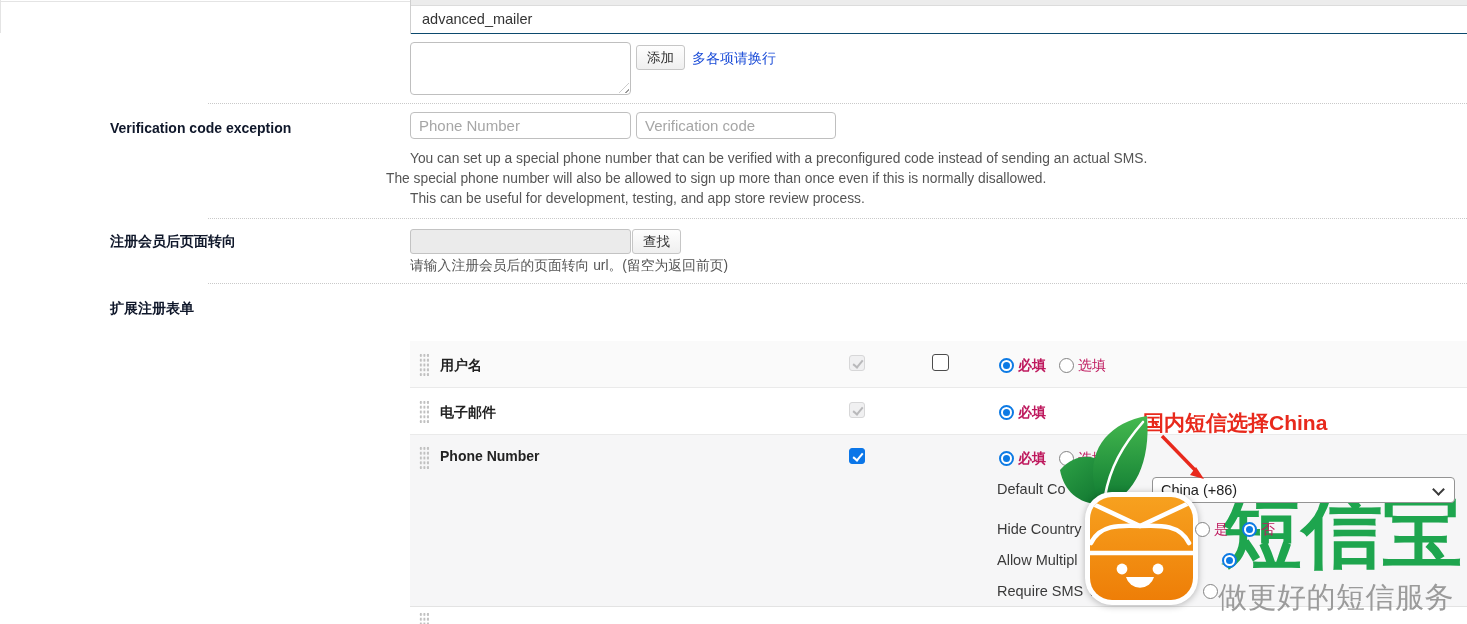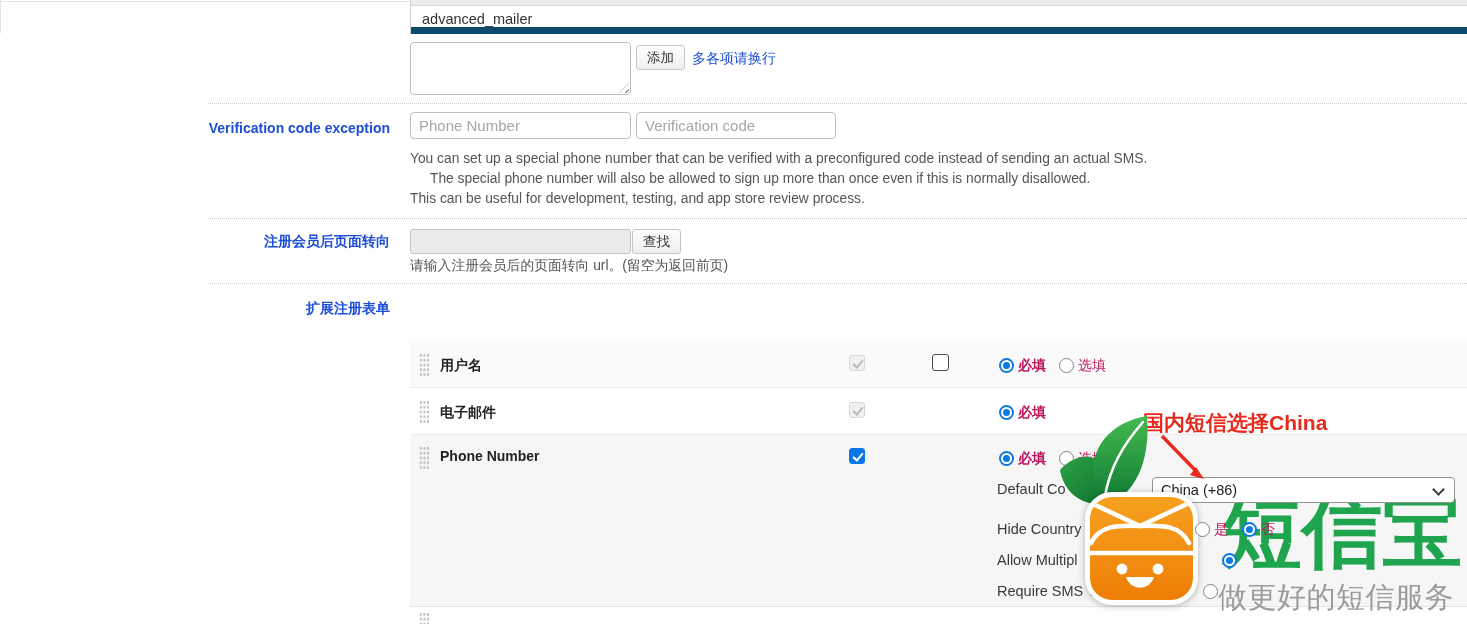--- a/index.html
+++ b/index.html
@@ -10,38 +10,38 @@
   }
   .abs{position:absolute;}
 
   
   .top-hline{left:0;top:1px;width:410px;height:0;border-top:1px solid #e4e4e4;}
   .top-vline{left:0;top:0;width:0;height:33px;border-left:1px solid #e4e4e4;}
 
   
   .listbox{left:410px;top:0;width:1057px;height:34px;border-left:1px solid #cfcfcf;box-sizing:border-box;}
   .listbox .part-item{position:absolute;left:0;top:0;width:100%;height:6px;background:#ececec;border-bottom:1px solid #dcdcdc;box-sizing:border-box;}
-  .listbox .item{position:absolute;left:0;top:7px;width:100%;height:27px;border-bottom:7px solid #0c4a6e;box-sizing:border-box;
+  .listbox .item{position:absolute;left:0;top:7px;width:100%;height:27px;border-bottom:1px solid #0c4a6e;box-sizing:border-box;
     font-size:14.5px;color:#333;line-height:25px;padding-left:11px;}
 
   
   .ta{left:410px;top:42px;width:221px;height:53px;border:1px solid #bfbfbf;border-radius:4px;box-sizing:border-box;background:#fff;}
   .ta .grip{position:absolute;right:1px;bottom:1px;width:10px;height:10px;
     background:repeating-linear-gradient(-45deg,transparent 0 2px,#9a9a9a 2px 3px,transparent 3px 5px);
     clip-path:polygon(100% 0,100% 100%,0 100%);}
   .btn{background:linear-gradient(#fefefe,#efefef);border:1px solid #c6c6c6;border-radius:3px;
     font-size:13.5px;color:#333;height:25px;padding:0 10px;line-height:23px;text-align:center;box-sizing:border-box;}
   .btn-add{left:636px;top:45px;}
   .hint{left:692px;top:50px;font-size:14px;color:#1d4ed8;}
 
   
   .dotsep{left:208px;width:1259px;height:0;border-top:1px dotted #c9c9c9;}
 
   
-  .flabel{left:110px;width:280px;text-align:right;font-size:14px;font-weight:700;color:#1d4ed8;}
+  .flabel{left:110px;width:280px;text-align:left;font-size:14px;font-weight:700;color:#0f172a;}
 
   .inp{position:absolute;border:1px solid #bfbfbf;border-radius:4px;height:27px;font-size:15px;
     padding:0 8px;color:#333;box-sizing:border-box;background:#fff;outline:none;font-family:inherit;}
   .inp::placeholder{color:#a6a6a6;}
   .help{font-size:13.8px;color:#555;}
 
   .redirect-inp{left:410px;top:229px;width:221px;height:25px;background:#ebebeb;border:1px solid #c3c3c3;border-radius:3px;box-sizing:border-box;}
   .btn-find{left:632px;top:229px;}
 
   
@@ -113,21 +113,21 @@
   </div>
 <div class="abs btn btn-add">添加</div>
 <div class="abs hint">多各项请换行</div>
 
 <div class="abs dotsep" style="top:103px"></div>
 
 <div class="abs flabel" style="top:120px">Verification code exception</div>
 <input class="inp" style="left: 410px; top: 112px; width: 221px;" placeholder="Phone Number">
 <input class="inp" style="left: 636px; top: 112px; width: 200px;" placeholder="Verification code">
 <div class="abs help" style="left:410px;top:151px">You can set up a special phone number that can be verified with a preconfigured code instead of sending an actual SMS.</div>
-<div class="abs help" style="left:430px;top:171px">The special phone number will also be allowed to sign up more than once even if this is normally disallowed.</div>
+<div class="abs help" style="left:386px;top:171px">The special phone number will also be allowed to sign up more than once even if this is normally disallowed.</div>
 <div class="abs help" style="left:410px;top:191px">This can be useful for development, testing, and app store review process.</div>
 
 <div class="abs dotsep" style="top:218px"></div>
 
 <div class="abs flabel" style="top:233px">注册会员后页面转向</div>
 <div class="abs redirect-inp"></div>
 <div class="abs btn btn-find">查找</div>
 <div class="abs help" style="left:410px;top:257px">请输入注册会员后的页面转向 url。(留空为返回前页)</div>
 
 <div class="abs dotsep" style="top:283px"></div>

